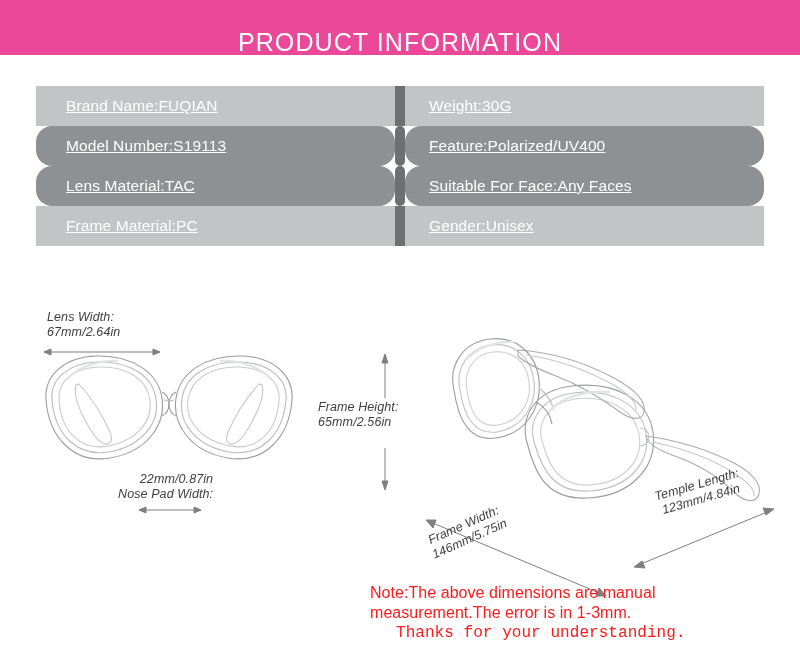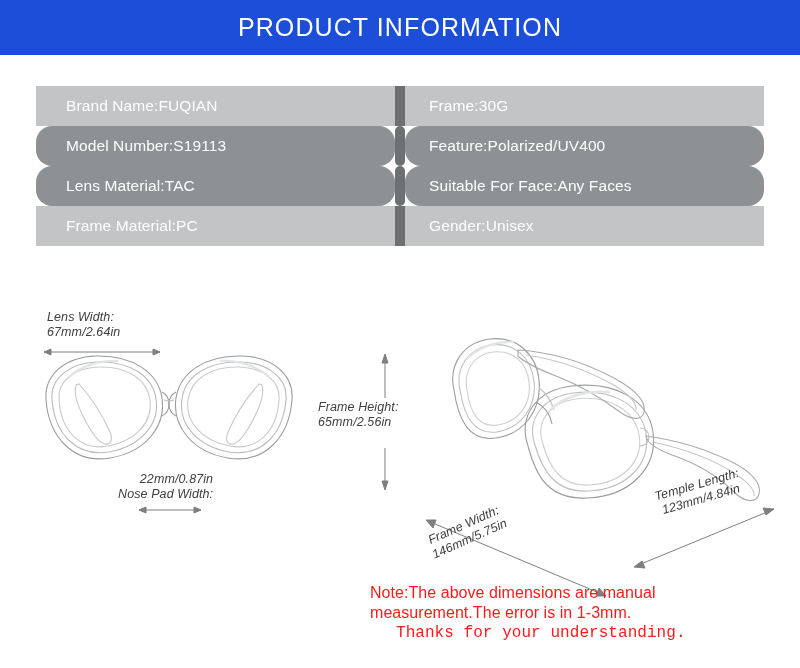--- a/index.html
+++ b/index.html
@@ -6,38 +6,38 @@
   body{
     width:800px;height:668px;background:#ffffff;
     font-family:"Liberation Sans","DejaVu Sans",sans-serif;
     overflow:hidden;position:relative;
   }
   #page{position:absolute;inset:0;width:800px;height:668px;}
 
   
   .header-band{
     position:absolute;left:0;top:0;width:800px;height:55px;
-    background:#1d4ed8;display:flex;align-items:center;justify-content:center;
+    background:#ec4899;display:flex;align-items:flex-end;justify-content:center;
   }
   .header-title{
     color:#ffffff;font-size:25px;letter-spacing:1.1px;font-weight:400;
     text-align:center;line-height:1;
   }
 
   
   .spec-table{
     position:absolute;left:36px;top:86px;width:728px;height:160px;
     display:flex;flex-direction:column;
   }
   .spec-row{display:flex;flex:1 1 0;min-height:0;}
   .spec-row.light .cell{background:#c2c4c6;}
   .spec-row.dark  .cell{background:#8e9194;border-radius:16px;}
   .cell{
     display:flex;align-items:center;
-    color:#ffffff;font-size:15.5px;letter-spacing:.1px;
+    color:#ffffff;font-size:15.5px;letter-spacing:.1px;text-decoration:underline;
   }
   .cell-left{width:359px;padding-left:30px;box-sizing:border-box;}
   .cell-divider{width:10px;background:#6d7073 !important;}
   .cell-right{flex:1;padding-left:24px;box-sizing:border-box;}
 
   
   .diagram{position:absolute;left:0;top:300px;width:800px;height:270px;font-style:italic;}
   .glasses-front{position:absolute;left:38px;top:48px;width:262px;height:130px;}
   .glasses-angle{position:absolute;left:432px;top:28px;width:336px;height:186px;}
   .height-gauge{position:absolute;left:318px;top:52px;width:135px;height:140px;}
@@ -73,21 +73,21 @@
 
   <div class="header-band">
     <div class="header-title">PRODUCT INFORMATION</div>
   </div>
 
   <div class="spec-table">
 
     <div class="spec-row light">
       <div class="cell cell-left">Brand Name:FUQIAN</div>
       <div class="cell cell-divider"></div>
-      <div class="cell cell-right">Frame:30G</div>
+      <div class="cell cell-right">Weight:30G</div>
     </div>
 
     <div class="spec-row dark">
       <div class="cell cell-left">Model Number:S19113</div>
       <div class="cell cell-divider"></div>
       <div class="cell cell-right">Feature:Polarized/UV400</div>
     </div>
 
     <div class="spec-row dark">
       <div class="cell cell-left">Lens Material:TAC</div>

